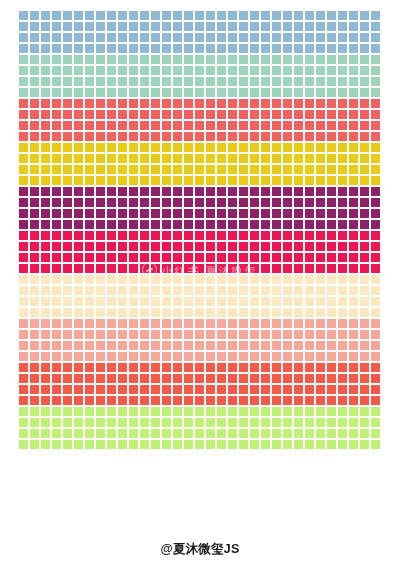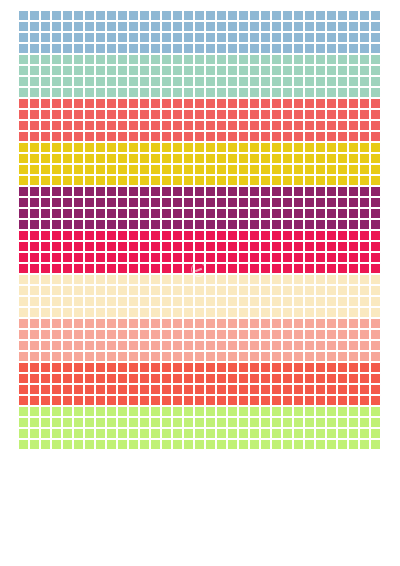--- a/index.html
+++ b/index.html
@@ -1524,19 +1524,20 @@
           <div class="swatch-cell" style="background-color: rgb(192, 241, 118);"></div>
           <div class="swatch-cell" style="background-color: rgb(192, 241, 118);"></div>
           <div class="swatch-cell" style="background-color: rgb(192, 241, 118);"></div>
           <div class="swatch-cell" style="background-color: rgb(192, 241, 118);"></div>
           <div class="swatch-cell" style="background-color: rgb(192, 241, 118);"></div>
         </div>
       </div>
     </div>
 
   <div id="center-watermark">
-    <span class="wm-mark"></span>
+    <span class="wm-mark"></span><span>小红书 夏沐微玺</span>
   </div>
 
   <div id="footer-bar">
+    <span>@夏沐微玺JS</span>
   </div>
 
 </div>
 
 </body></html>

